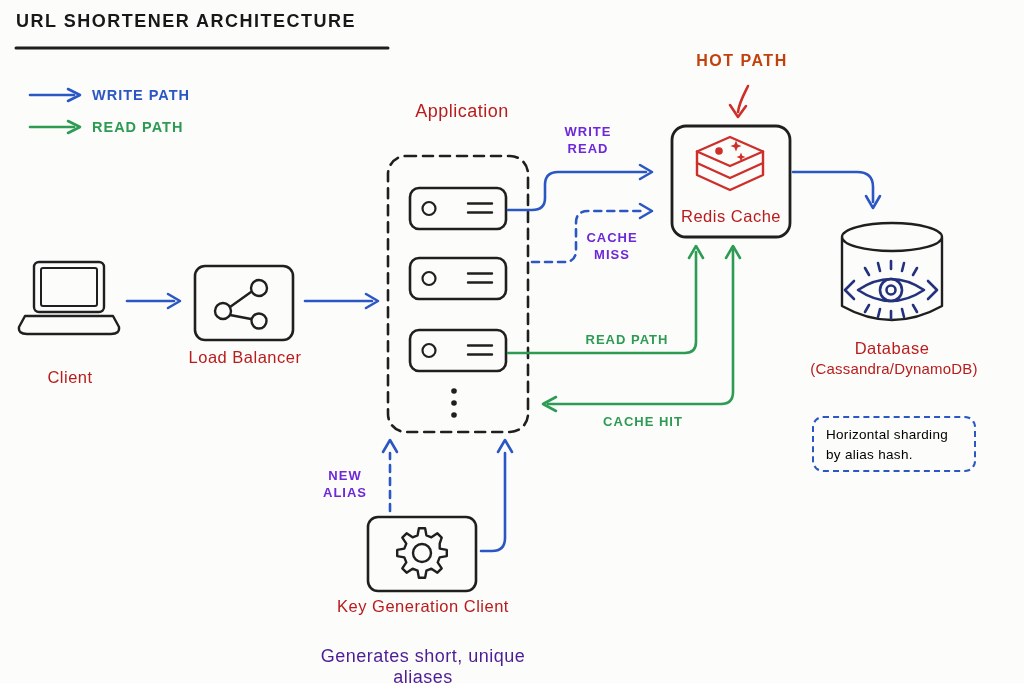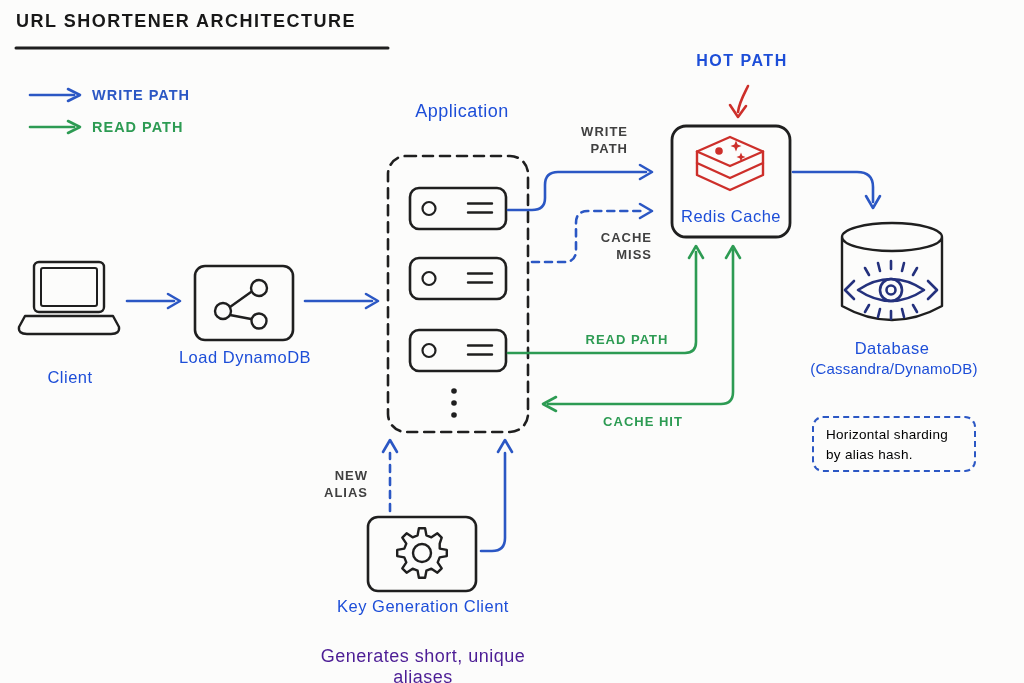--- a/index.html
+++ b/index.html
@@ -8,46 +8,46 @@
     font-family:"Liberation Sans", sans-serif;
     -webkit-font-smoothing:antialiased;
   }
   #stage{
     position:relative;
     width:1024px;height:683px;
     background:#fcfcfb;
     overflow:hidden;
   }
   #wires{position:absolute;left:0;top:0;z-index:1;}
-  .lbl{position:absolute;z-index:2;color:#1d4ed8;letter-spacing:.5px;}
+  .lbl{position:absolute;z-index:2;color:#b91c1c;letter-spacing:.5px;}
   .title{
     left:16px;top:11px;width:420px;
     font-size:18px;font-weight:bold;letter-spacing:1.5px;color:#181818;
   }
   .legend{font-size:14.5px;font-weight:bold;letter-spacing:1px;}
   .legend.write{left:92px;top:87px;width:130px;color:#2b57c4;}
   .legend.read{left:92px;top:119px;width:130px;color:#2d9b53;}
   .node-label{font-size:16.5px;text-align:center;}
   .client-label{left:22px;top:368px;width:96px;}
   .lb-label{left:178px;top:348px;width:134px;}
   .app-label{left:390px;top:100px;width:144px;font-size:18px;line-height:22px;text-align:center;}
   .redis-label{left:676px;top:207px;width:110px;}
   .db-label{left:822px;top:339px;width:140px;}
   .db-sub{left:802px;top:360px;width:184px;font-size:15px;text-align:center;letter-spacing:.2px;}
   .kgs-label{left:332px;top:597px;width:182px;}
   .kgs-sub{left:316px;top:622px;width:214px;font-size:18px;text-align:center;color:#4c1d95;margin-top:24px;}
   .edge-label{font-size:13px;font-weight:bold;letter-spacing:1px;line-height:17px;text-align:center;}
-  .edge-blue{color:#404040;text-align:right;}
+  .edge-blue{color:#6d28d9;}
   .edge-green{color:#2d9b53;}
   .write-label{left:548px;top:123px;width:80px;}
   .cachemiss-label{left:572px;top:229px;width:80px;}
   .read-label{left:582px;top:331px;width:90px;}
   .cachehit-label{left:598px;top:413px;width:90px;}
   .newalias-label{left:322px;top:467px;width:46px;}
-  .hotpath-label{left:694px;top:52px;width:96px;font-size:16px;font-weight:bold;letter-spacing:1.5px;color:#1d4ed8;text-align:center;}
+  .hotpath-label{left:694px;top:52px;width:96px;font-size:16px;font-weight:bold;letter-spacing:1.5px;color:#c2410c;text-align:center;}
   .note-box{
     position:absolute;z-index:2;
     left:812px;top:416px;width:164px;height:56px;
     border:2px dashed #2b57c4;border-radius:11px;
     box-sizing:border-box;
     color:#000000;font-size:13.5px;line-height:20px;
     padding:7px 6px 0 12px;letter-spacing:.3px;
   }
 </style>
 </head>
@@ -208,38 +208,38 @@
   <div class="lbl legend read">READ PATH</div>
 
   <div class="lbl hotpath-label">HOT PATH</div>
 
   <div class="lbl app-label">
     <div>Application</div>
   </div>
 
   <div class="lbl edge-label edge-blue write-label">
     <div>WRITE</div>
-    <div>PATH</div>
+    <div>READ</div>
   </div>
 
   <div class="lbl edge-label edge-blue cachemiss-label">
     <div>CACHE</div>
     <div>MISS</div>
   </div>
 
   <div class="lbl edge-label edge-green read-label">READ PATH</div>
   <div class="lbl edge-label edge-green cachehit-label">CACHE HIT</div>
 
   <div class="lbl edge-label edge-blue newalias-label">
     <div>NEW</div>
     <div>ALIAS</div>
   </div>
 
   <div class="lbl node-label client-label">Client</div>
-  <div class="lbl node-label lb-label">Load DynamoDB</div>
+  <div class="lbl node-label lb-label">Load Balancer</div>
   <div class="lbl node-label redis-label">Redis Cache</div>
   <div class="lbl node-label db-label">Database</div>
   <div class="lbl db-sub">(Cassandra/DynamoDB)</div>
 
   <div class="note-box">
     <div>Horizontal sharding</div>
     <div>by alias hash.</div>
   </div>
 
   <div class="lbl node-label kgs-label">Key Generation Client</div>

